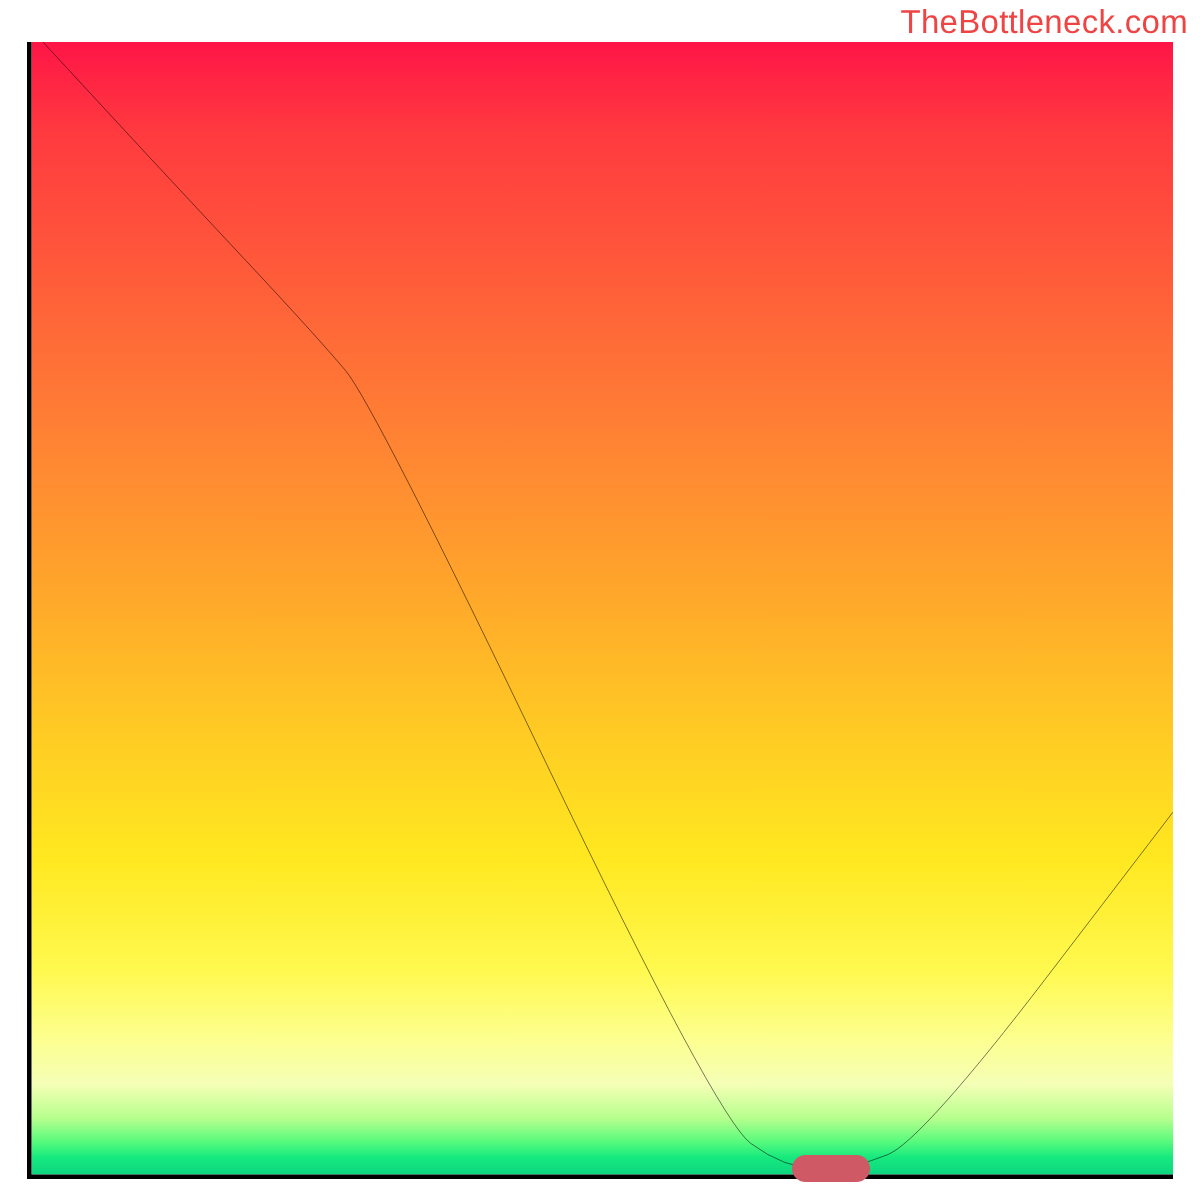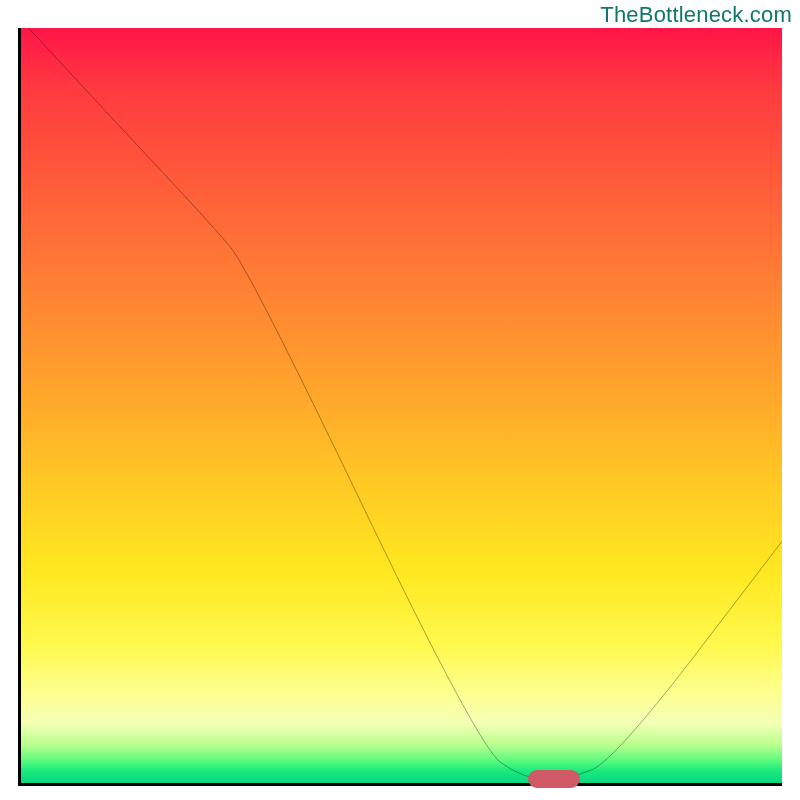--- a/index.html
+++ b/index.html
@@ -16,21 +16,21 @@
     width: 800px;
     height: 800px;
     box-sizing: border-box;
   }
   .watermark {
     position: absolute;
     top: 2px;
     right: 8px;
     font-size: 22px;
     font-weight: 500;
-    color: #0f766e;
+    color: #ef4444;
     letter-spacing: 0.2px;
     text-align: center;
   }
   .plot {
     position: absolute;
     left: 18px;
     top: 28px;
     width: 764px;
     height: 758px;
     background: linear-gradient(to bottom,

